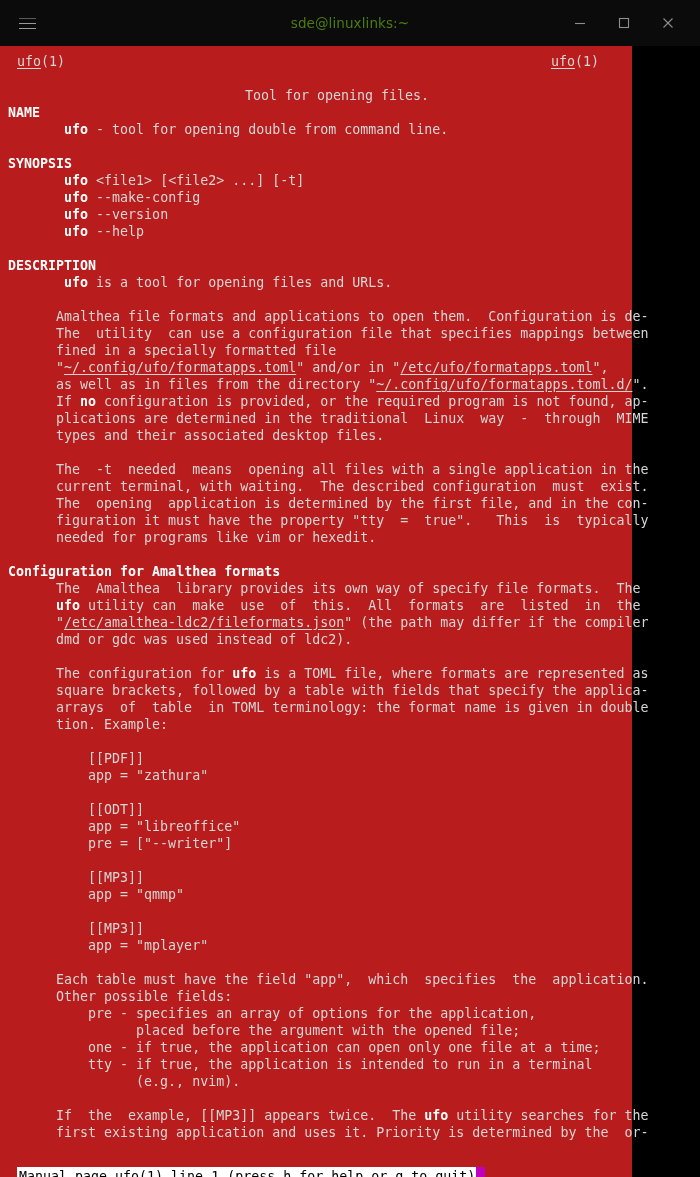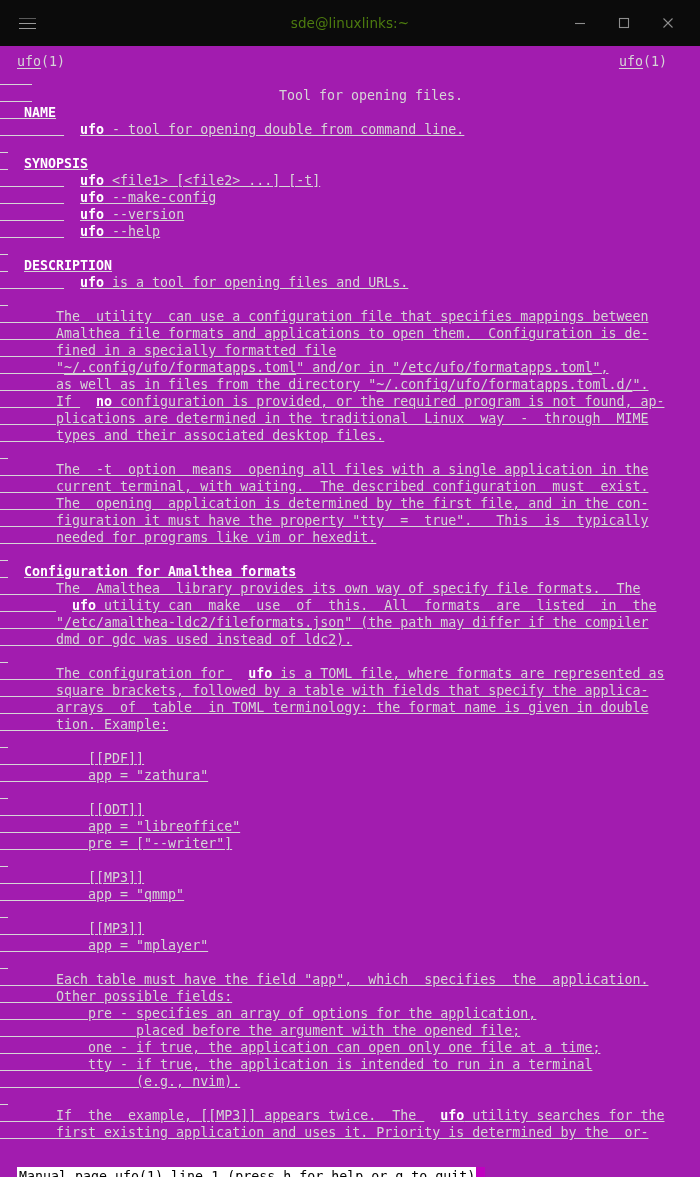--- a/index.html
+++ b/index.html
@@ -60,27 +60,26 @@
     width: 44px; height: 44px;
     display: flex; align-items: center; justify-content: center;
     cursor: pointer;
   }
   .win-btn svg { display: block; }
   .win-btn line, .win-btn rect, .win-btn path { stroke: #8e8e8e; }
 
   
   .term {
     position: relative;
-    width: 700px;
+    width: 632px;
     height: 1131px;
-    background: #a21caf;
+    background: #b91c1c;
     padding-top: 7px;
     font-size: 13.3px;
     line-height: 17px;
-    text-decoration: underline;
   }
   .line {
     height: 17px;
     white-space: pre;
     font-size: 13.3px;
     line-height: 17px;
     letter-spacing: 0px;
     color: #d6d6d6;
   }
   .line.blank { color: transparent; }
@@ -89,21 +88,21 @@
   .manhdr {
     position: relative;
     height: 17px;
     white-space: pre;
     margin-bottom: 17px;
   }
   .manhdr .hl { position: absolute; left: 17px; top: 0; }
   .manhdr .hc { position: absolute; left: 0; right: 0; text-align: center; padding-left: 42px; }
   .manhdr .hr { position: absolute; right: 33px; top: 0; }
 
-  b.bold { font-weight: bold; color: #ffffff; margin-left: 16px; }
+  b.bold { font-weight: bold; color: #ffffff; }
   u.ul   { text-decoration: underline; text-underline-offset: 2px; }
 
   
   .statusbar {
     position: absolute;
     left: 17px;
     top: 1121px;
     height: 19px;
     display: flex;
     align-items: center;
@@ -167,30 +166,30 @@
       <div class="line blank"> </div>
       <div class="line"> <b class="bold">SYNOPSIS</b></div>
       <div class="line"><span>        </span><b class="bold">ufo</b><span> &lt;file1&gt; [&lt;file2&gt; ...] [-t]</span></div>
       <div class="line"><span>        </span><b class="bold">ufo</b><span> --make-config</span></div>
       <div class="line"><span>        </span><b class="bold">ufo</b><span> --version</span></div>
       <div class="line"><span>        </span><b class="bold">ufo</b><span> --help</span></div>
       <div class="line blank"> </div>
       <div class="line"> <b class="bold">DESCRIPTION</b></div>
       <div class="line"><span>        </span><b class="bold">ufo</b><span> is a tool for opening files and URLs.</span></div>
       <div class="line blank"> </div>
+      <div class="line">       Amalthea file formats and applications to open them.  Configuration is de-</div>
       <div class="line">       The  utility  can use a configuration file that specifies mappings between</div>
-      <div class="line">       Amalthea file formats and applications to open them.  Configuration is de-</div>
       <div class="line">       fined in a specially formatted file</div>
       <div class="line"><span>       "</span><u class="ul">~/.config/ufo/formatapps.toml</u><span>" and/or in "</span><u class="ul">/etc/ufo/formatapps.toml</u><span>",</span></div>
       <div class="line"><span>       as well as in files from the directory "</span><u class="ul">~/.config/ufo/formatapps.toml.d/</u><span>".</span></div>
       <div class="line"><span>       If </span><b class="bold">no</b><span> configuration is provided, or the required program is not found, ap-</span></div>
       <div class="line">       plications are determined in the traditional  Linux  way  -  through  MIME</div>
       <div class="line">       types and their associated desktop files.</div>
       <div class="line blank"> </div>
-      <div class="line">       The  -t  option  means  opening all files with a single application in the</div>
+      <div class="line">       The  -t  needed  means  opening all files with a single application in the</div>
       <div class="line">       current terminal, with waiting.  The described configuration  must  exist.</div>
       <div class="line">       The  opening  application is determined by the first file, and in the con-</div>
       <div class="line">       figuration it must have the property "tty  =  true".   This  is  typically</div>
       <div class="line">       needed for programs like vim or hexedit.</div>
       <div class="line blank"> </div>
       <div class="line"> <b class="bold">Configuration for Amalthea formats</b></div>
       <div class="line">       The  Amalthea  library provides its own way of specify file formats.  The</div>
       <div class="line"><span>       </span><b class="bold">ufo</b><span> utility can  make  use  of  this.  All  formats  are  listed  in  the</span></div>
       <div class="line"><span>       "</span><u class="ul">/etc/amalthea-ldc2/fileformats.json</u><span>" (the path may differ if the compiler</span></div>
       <div class="line">       dmd or gdc was used instead of ldc2).</div>

